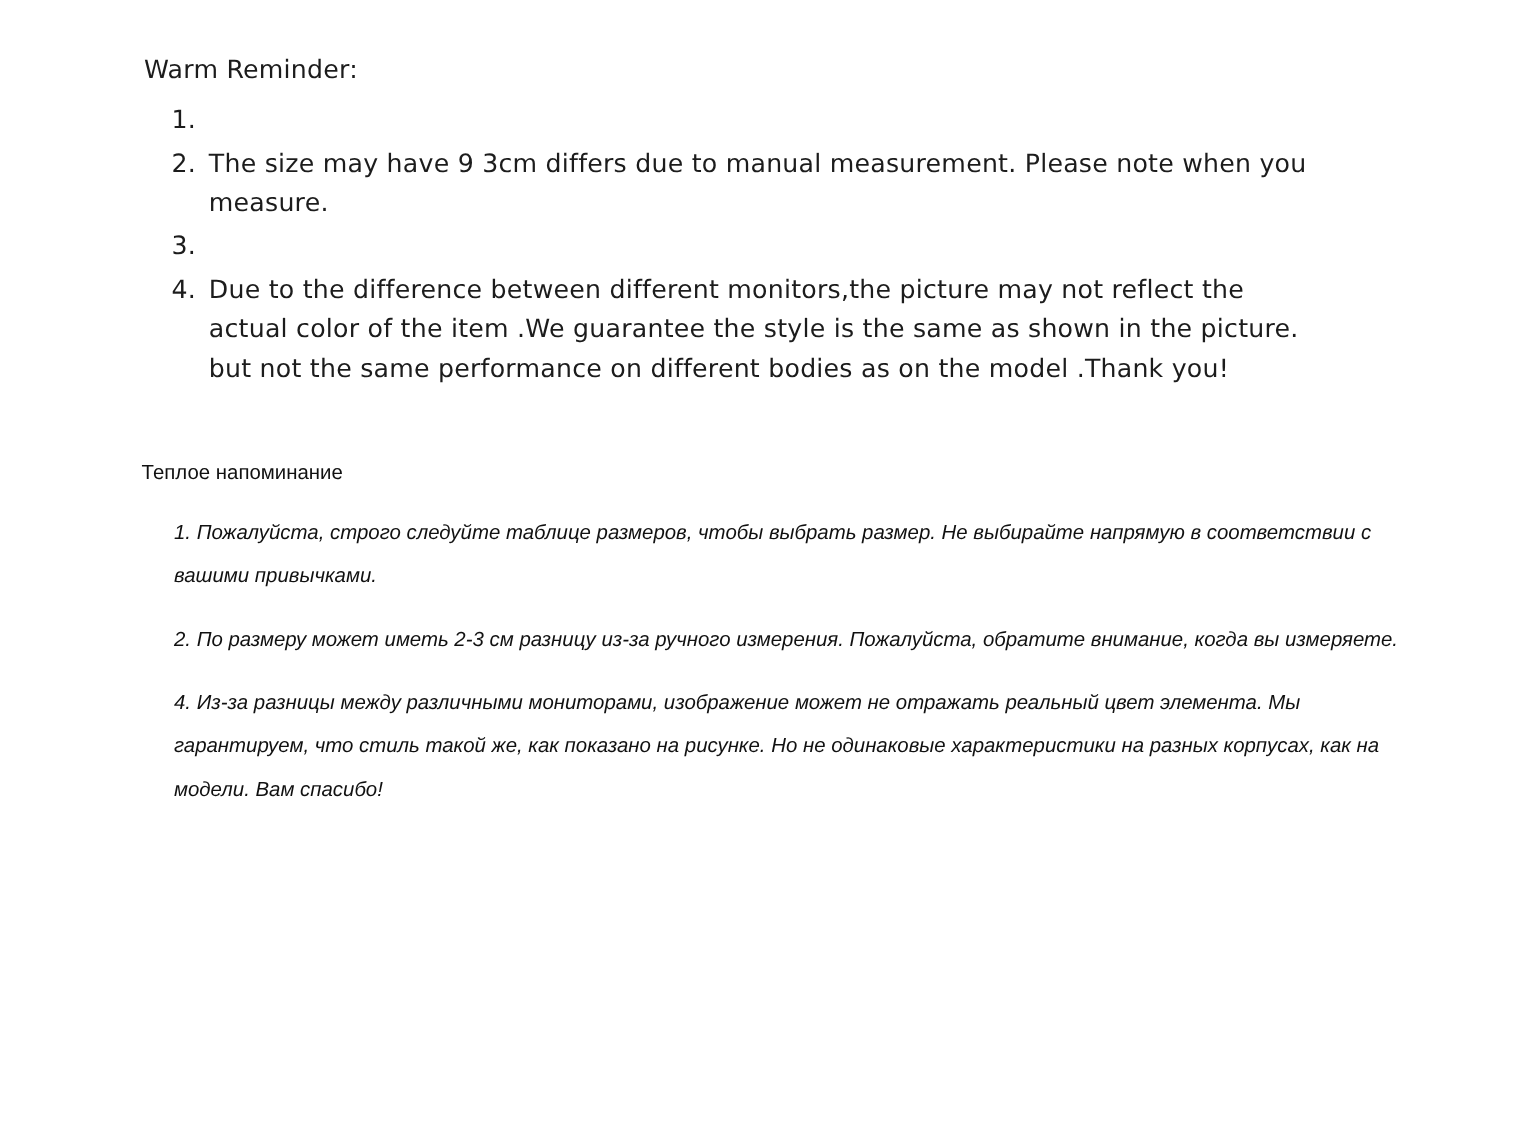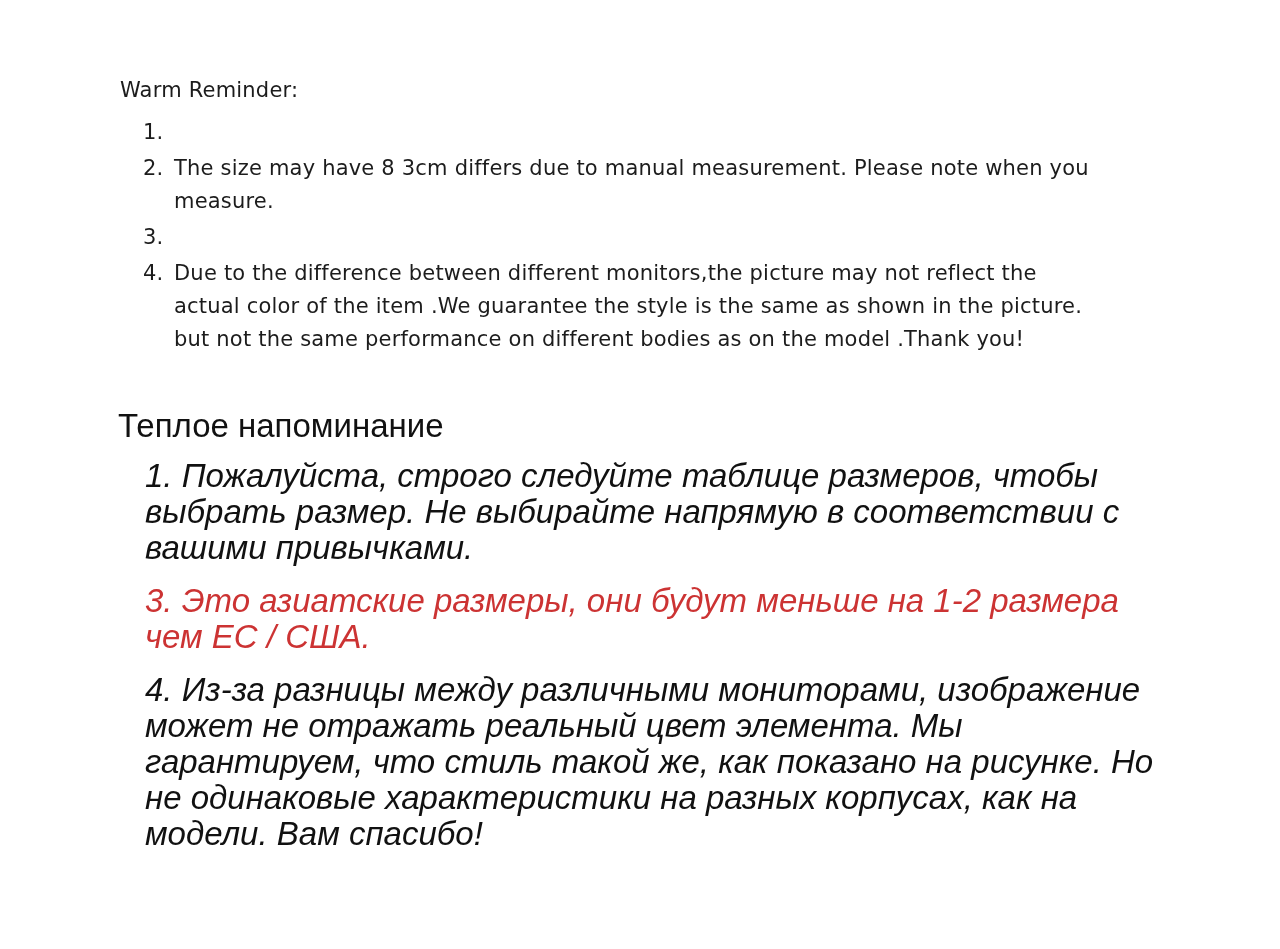--- a/index.html
+++ b/index.html
@@ -10,21 +10,20 @@
   body {
     width: 1280px;
     height: 949px;
     overflow: hidden;
     font-family: "DejaVu Sans", "Liberation Sans", sans-serif;
     color: #1c1c1c;
   }
   .page {
     padding: 42px 0 0 118px;
     box-sizing: border-box;
-    margin-top: 32px;
   }
 
   
   .en-section {
     font-family: "DejaVu Sans", sans-serif;
     font-size: 21px;
     line-height: 33px;
     letter-spacing: 0.2px;
   }
   .en-title {
@@ -43,21 +42,21 @@
     max-width: 920px;
   }
   .red-inline {
     color: var(--red, #cc3333);
   }
 
   
   .ru-section {
     margin-top: 52px;
     font-family: "Liberation Sans", sans-serif;
-    font-size: 33px;
+    font-size: 17px;
     line-height: 36px;
     color: #111111;
   }
   .ru-title {
     margin: 0 0 14px 0;
   }
   .ru-par {
     margin: 0 0 17px 27px;
     max-width: 1030px;
     font-style: italic;
@@ -74,37 +73,38 @@
 
   <div class="en-section">
     <div class="en-title">Warm Reminder:</div>
 
     <div class="en-item">
       <span class="num">1.</span>
     </div>
 
     <div class="en-item">
       <span class="num">2.</span>
-      <div class="txt">The size may have 8 3cm differs due to manual measurement. Please note when you measure.</div>
+      <div class="txt">The size may have 9 3cm differs due to manual measurement. Please note when you measure.</div>
     </div>
 
     <div class="en-item">
       <span class="num">3.</span>
     </div>
 
     <div class="en-item">
       <span class="num">4.</span>
       <div class="txt">Due to the difference between different monitors,the picture may not reflect the actual color of the item .We guarantee the style is the same as shown in the picture. but not the same performance on different bodies as on the model .Thank you!</div>
     </div>
   </div>
 
   <div class="ru-section">
     <div class="ru-title">Теплое напоминание</div>
 
     <p class="ru-par">1. Пожалуйста, строго следуйте таблице размеров, чтобы выбрать размер. Не выбирайте напрямую в соответствии с вашими привычками.</p>
 
+    <p class="ru-par">2. По размеру может иметь 2-3 см разницу из-за ручного измерения. Пожалуйста, обратите внимание, когда вы измеряете.</p>
 
-    <p class="ru-par"><span class="red-block">3. Это азиатские размеры, они будут меньше на 1-2 размера чем ЕС / США.</span></p>
+    <p class="ru-par"></p>
 
     <p class="ru-par">4. Из-за разницы между различными мониторами, изображение может не отражать реальный цвет элемента. Мы гарантируем, что стиль такой же, как показано на рисунке. Но не одинаковые характеристики на разных корпусах, как на модели. Вам спасибо!</p>
   </div>
 
 </div>
 
 </body></html>

